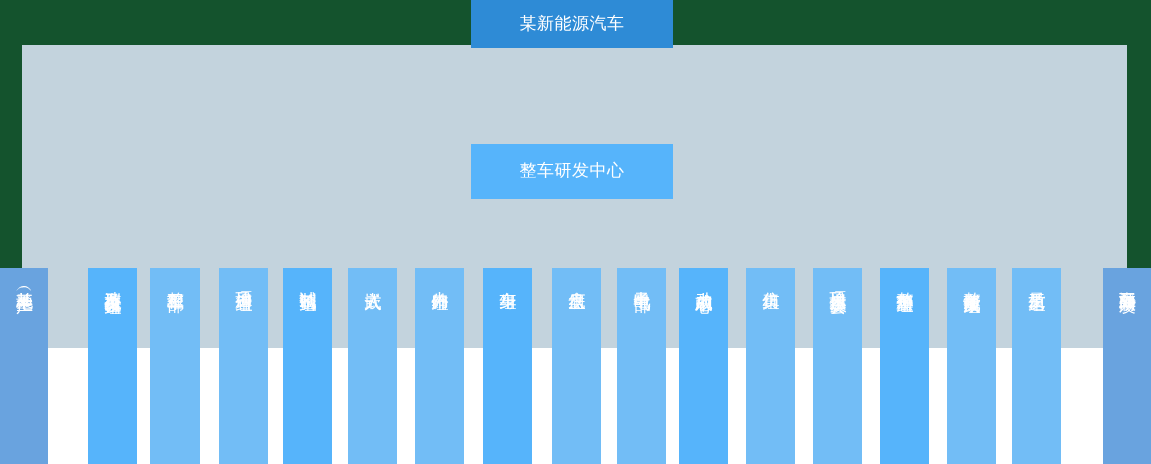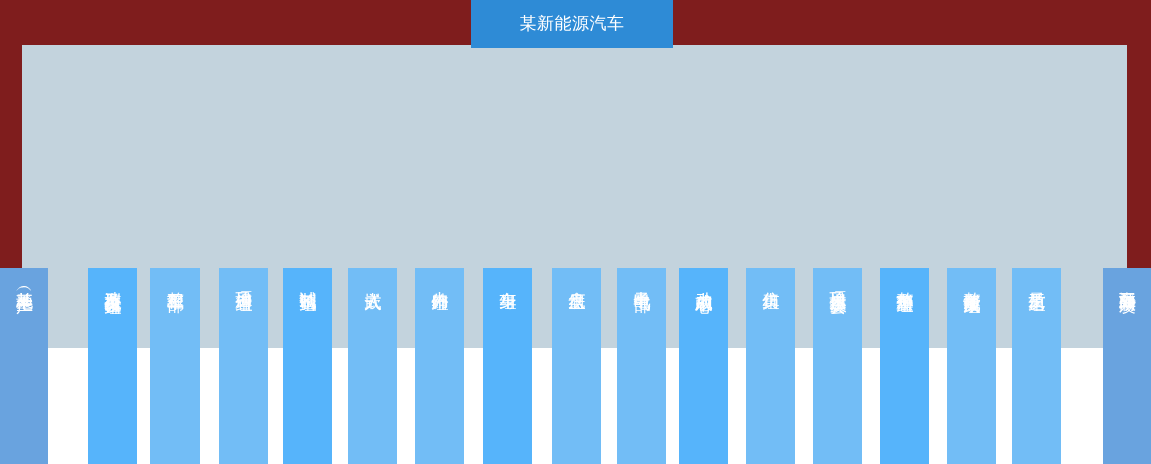--- a/index.html
+++ b/index.html
@@ -11,21 +11,21 @@
     width: 1151px;
     height: 464px;
     font-family: "Liberation Sans", "DejaVu Sans", sans-serif;
     overflow: hidden;
   }
 
   #org-chart {
     position: relative;
     width: 1151px;
     height: 336px;
-    background: #7f1d1d;
+    background: #14532d;
   }
 
   
   .connector-band {
     position: absolute;
     left: 22px;
     top: 45px;
     width: 1105px;
     height: 303px;
     background: #c3d3dd;
@@ -96,20 +96,23 @@
 <body>
 
 <div id="org-chart">
 
   <div class="connector-band"></div>
 
   <div class="node node-root">
     <span class="node-label">某新能源汽车</span>
   </div>
 
+  <div class="node node-center">
+    <span class="node-label">整车研发中心</span>
+  </div>
 
   <div id="leaf-container">
       <div class="node node-leaf tone-dark" style="left: 0px; width: 48px;">
         <span class="node-label">某基地（生产）</span>
       </div>
       <div class="node node-leaf tone-mid" style="left: 88px; width: 49px;">
         <span class="node-label">造型及概念设计组</span>
       </div>
       <div class="node node-leaf tone-light" style="left: 150px; width: 50px;">
         <span class="node-label">整车工程部</span>

